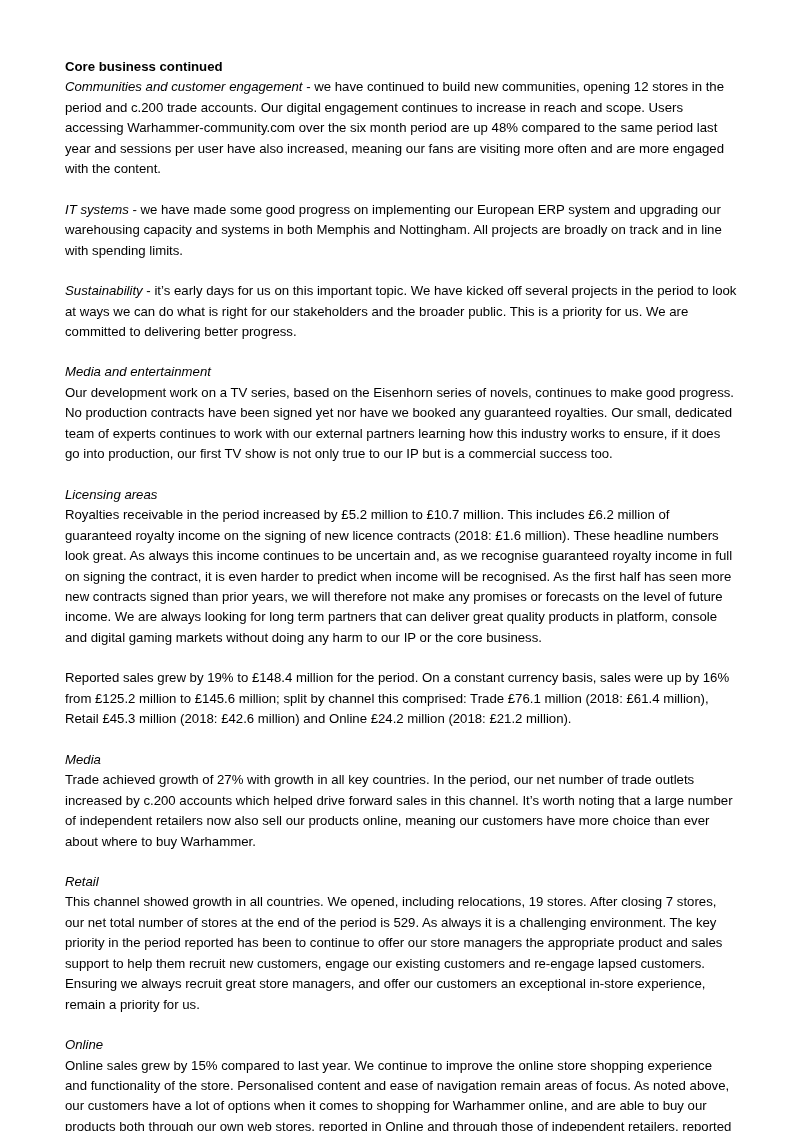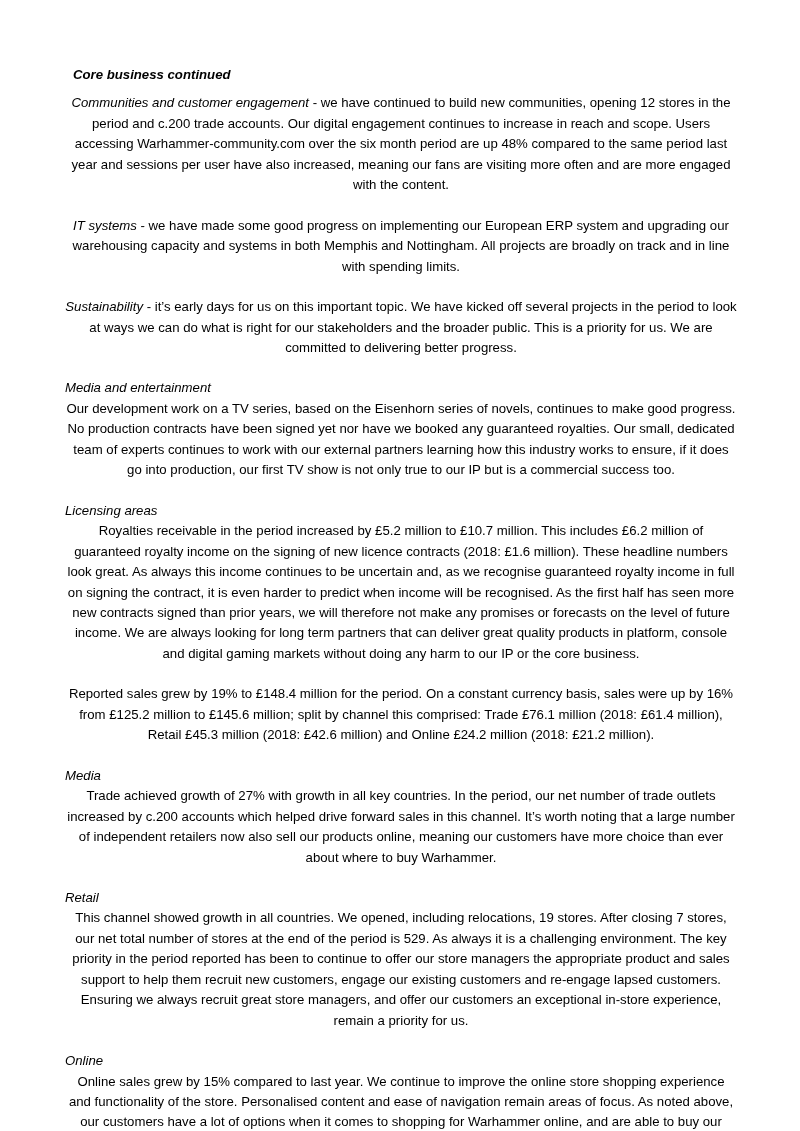--- a/index.html
+++ b/index.html
@@ -13,30 +13,29 @@
     box-sizing: border-box;
     background: #ffffff;
     padding: 57px 63px 40px 65px;
     color: #000000;
     font-family: "Liberation Sans", "DejaVu Sans", sans-serif;
     font-size: 13.2px;
     line-height: 1.55;
   }
   .h-bold {
     font-weight: bold;
-    margin: 8px;
-    font-style: italic;
+    margin: 0;
   }
   .h-italic {
     font-style: italic;
     margin: 0;
   }
   .para {
     margin: 0 0 20px 0;
-    text-align: center;
+    text-align: left;
   }
   .lead-italic {
     font-style: italic;
   }
 </style>
 </head>
 <body>
 
 <div class="page">
 

